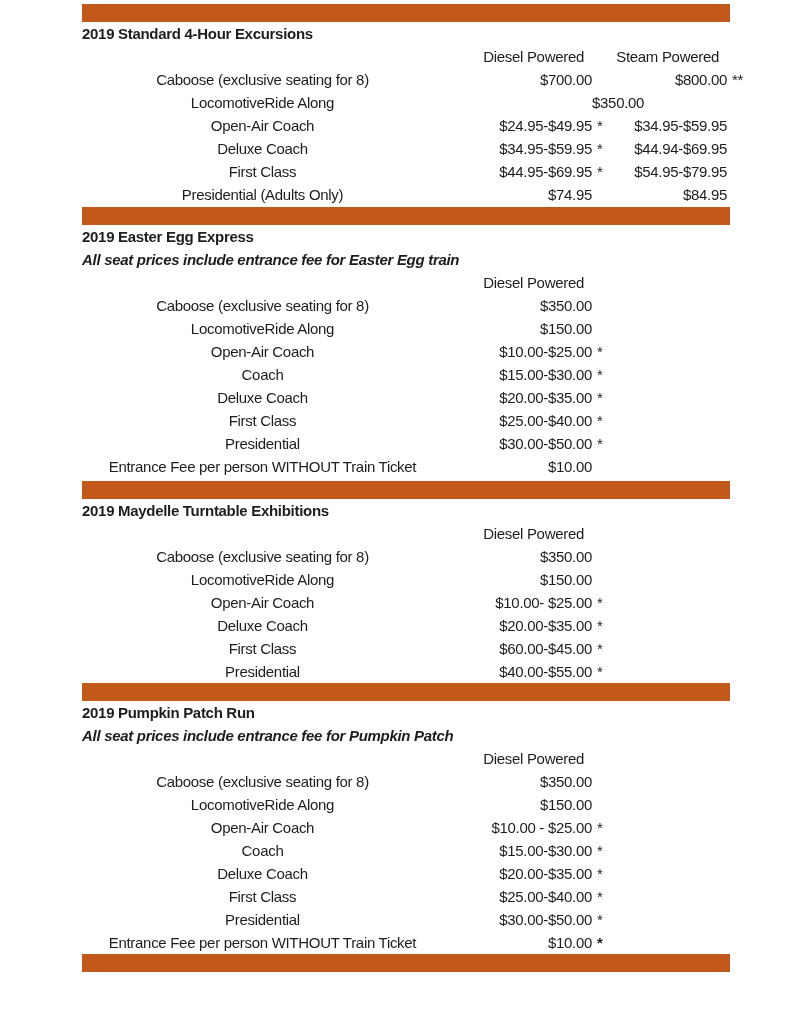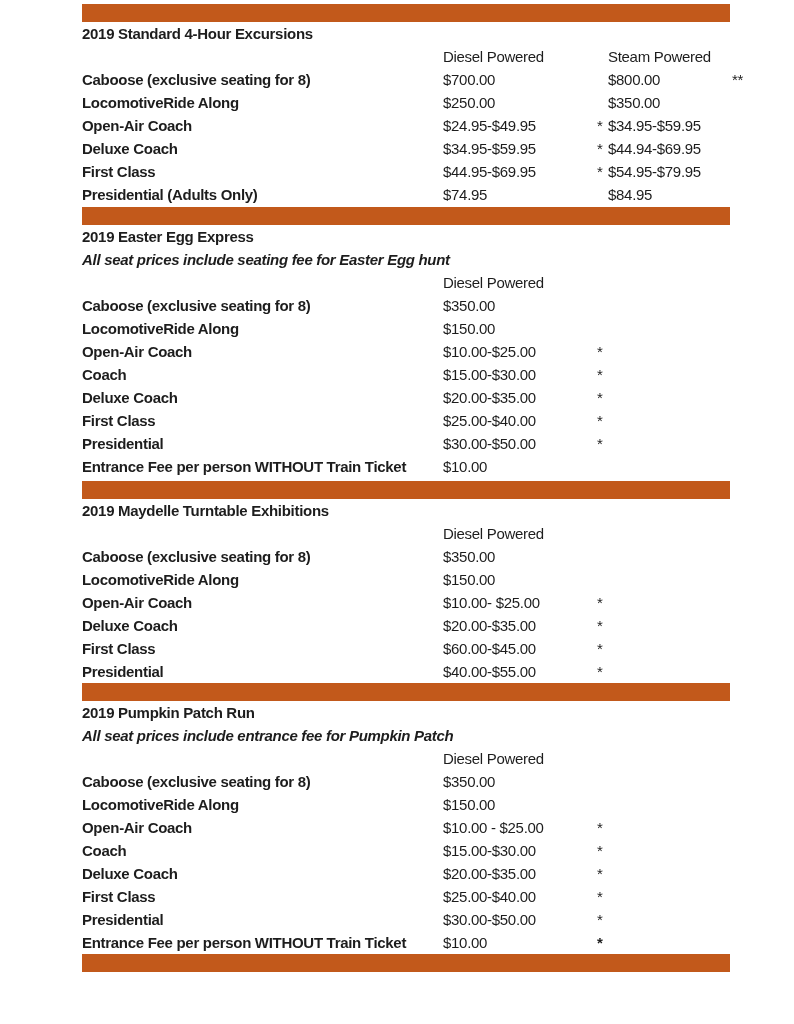--- a/index.html
+++ b/index.html
@@ -24,22 +24,22 @@
     font-size: 15px; font-weight: bold; font-style: italic;
     line-height: 23px; height: 23px;
   }
   .row {
     display: grid;
     grid-template-columns: 361px 149px 16px 119px 22px;
     height: 23px; line-height: 23px; font-size: 15px;
     align-items: center;
   }
   .cell { white-space: nowrap; overflow: visible; }
-  .lbl { font-weight: bold; text-align: left; }
-  .val { }
+  .lbl { font-weight: normal; text-align: center; }
+  .val { text-align: right; }
   .note { text-align: left; padding-left: 5px; box-sizing: border-box; }
   .hdr { font-weight: normal; }
   .hdr.val { padding-right: 8px; box-sizing: border-box; }
   .b { font-weight: bold; }
   .footnotes { margin: 5px 0 0 82px; font-size: 15px; }
   .footnote { line-height: 22px; height: 22px; }
 </style>
 </head>
 <body>
 
@@ -58,21 +58,20 @@
     </div>
     <div class="row">
       <div class="cell lbl">Caboose (exclusive seating for 8)</div>
       <div class="cell val">$700.00</div>
       <div class="cell note"></div>
       <div class="cell val">$800.00</div>
       <div class="cell note">**</div>
     </div>
     <div class="row">
       <div class="cell lbl">LocomotiveRide Along</div>
-      <div class="cell val">$250.00</div>
       <div class="cell note"></div>
       <div class="cell val">$350.00</div>
       <div class="cell note"></div>
     </div>
     <div class="row">
       <div class="cell lbl">Open-Air Coach</div>
       <div class="cell val">$24.95-$49.95</div>
       <div class="cell note">*</div>
       <div class="cell val">$34.95-$59.95</div>
       <div class="cell note"></div>
@@ -97,21 +96,21 @@
       <div class="cell note"></div>
       <div class="cell val">$84.95</div>
       <div class="cell note"></div>
     </div>
   </section>
 
   <div class="accent-bar bar-2" style="background: rgb(194, 89, 27);"></div>
 
   <section class="section">
     <h2 class="title">2019 Easter Egg Express</h2>
-    <div class="subtitle">All seat prices include seating fee for Easter Egg hunt</div>
+    <div class="subtitle">All seat prices include entrance fee for Easter Egg train</div>
     <div class="row">
       <div class="cell lbl"></div>
       <div class="cell val hdr">Diesel Powered</div>
     </div>
     <div class="row">
       <div class="cell lbl">Caboose (exclusive seating for 8)</div>
       <div class="cell val">$350.00</div>
       <div class="cell note"></div>
     </div>
     <div class="row">

